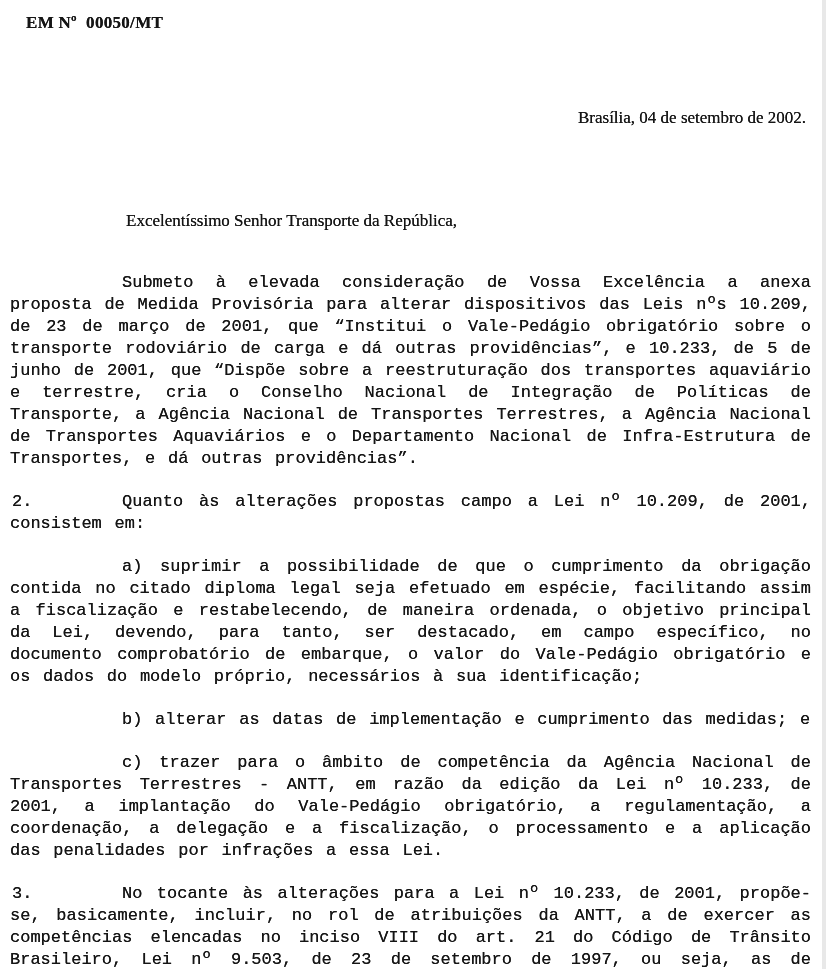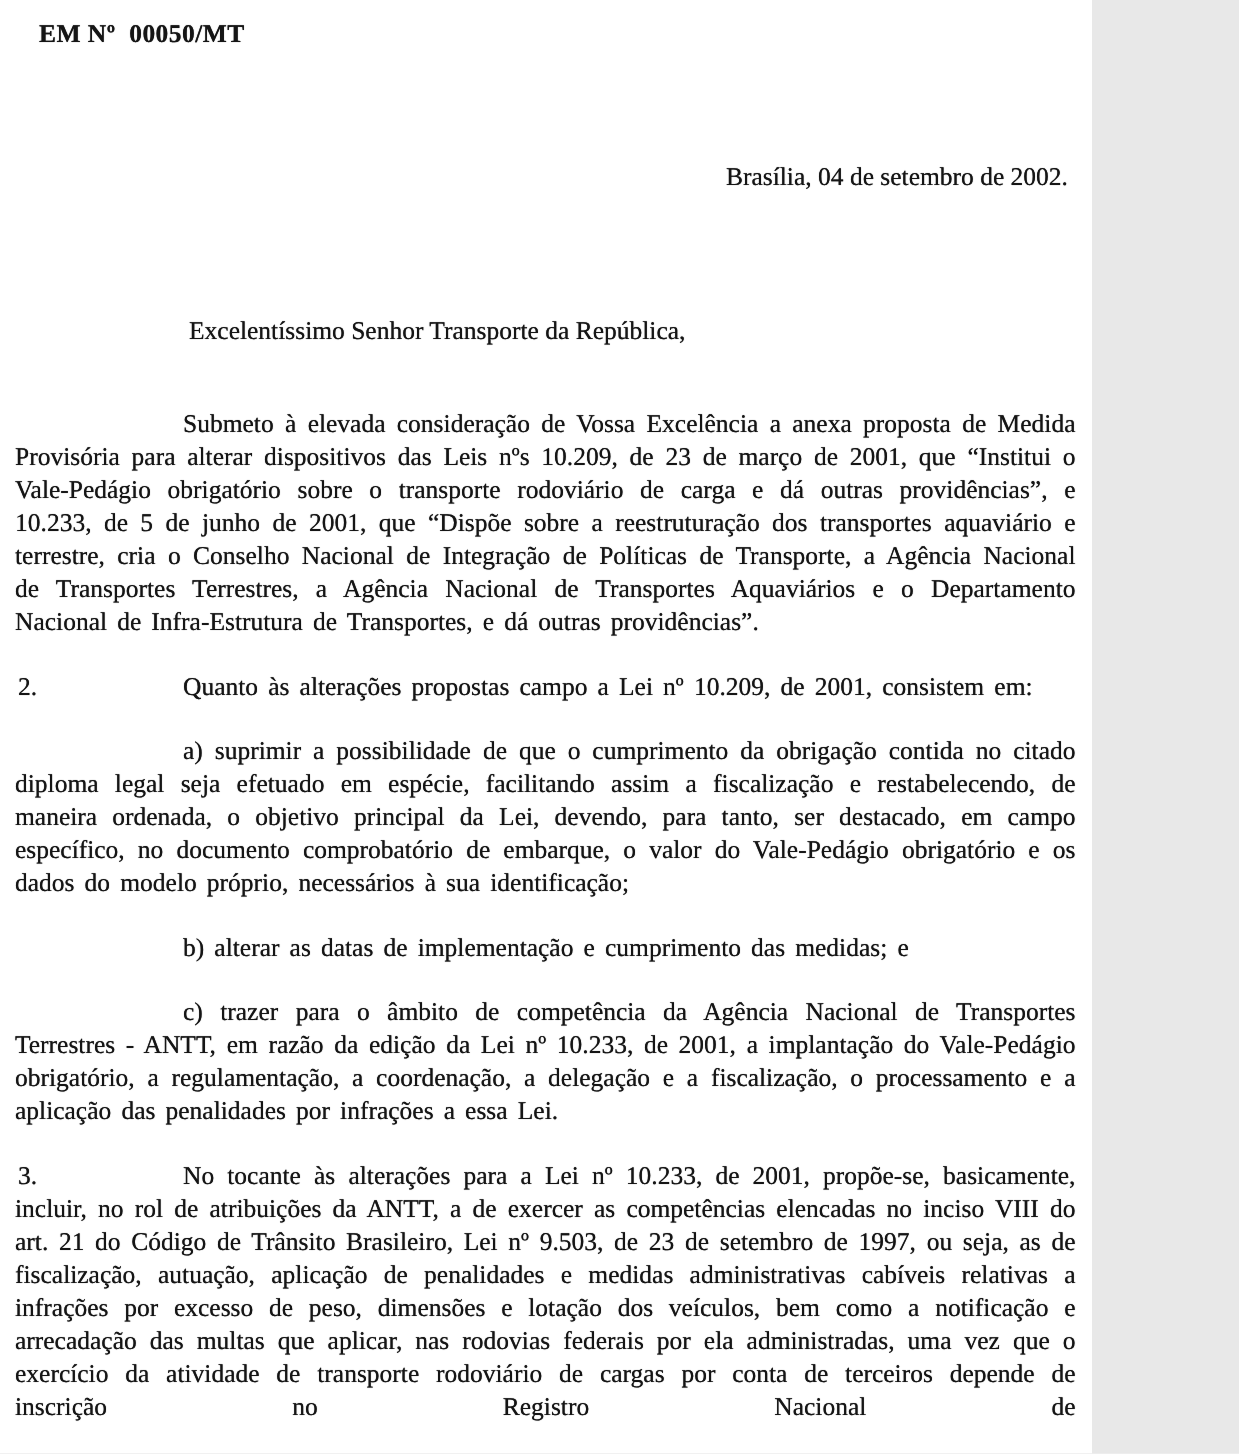--- a/index.html
+++ b/index.html
@@ -2,21 +2,21 @@
 <html><head>
 <meta charset="utf-8">
 <style>
   html, body {
     margin: 0;
     padding: 0;
     background: #e8e8e8;
   }
   .page {
     position: relative;
-    width: 728px;
+    width: 822px;
     height: 969px;
     background: #ffffff;
     overflow: hidden;
     font-family: "Liberation Serif", "DejaVu Serif", serif;
     font-size: 17px;
     line-height: 22px;
     color: #151515;
     text-shadow: 0 0 0.5px rgba(0,0,0,0.85);
   }
   .ref {
@@ -43,20 +43,21 @@
     top: 272px;
     left: 10px;
     right: 8px;
   }
   .para {
     position: relative;
     margin: 0 3px 21px 0;
     text-align: justify;
     text-indent: 112px;
     word-spacing: 2.5px;
+    font-family: Liberation Mono, monospace;
   }
   .para .pnum {
     position: absolute;
     left: 2px;
     top: 0;
     text-indent: 0;
   }
   .para.continues {
     text-align-last: justify;
   }

